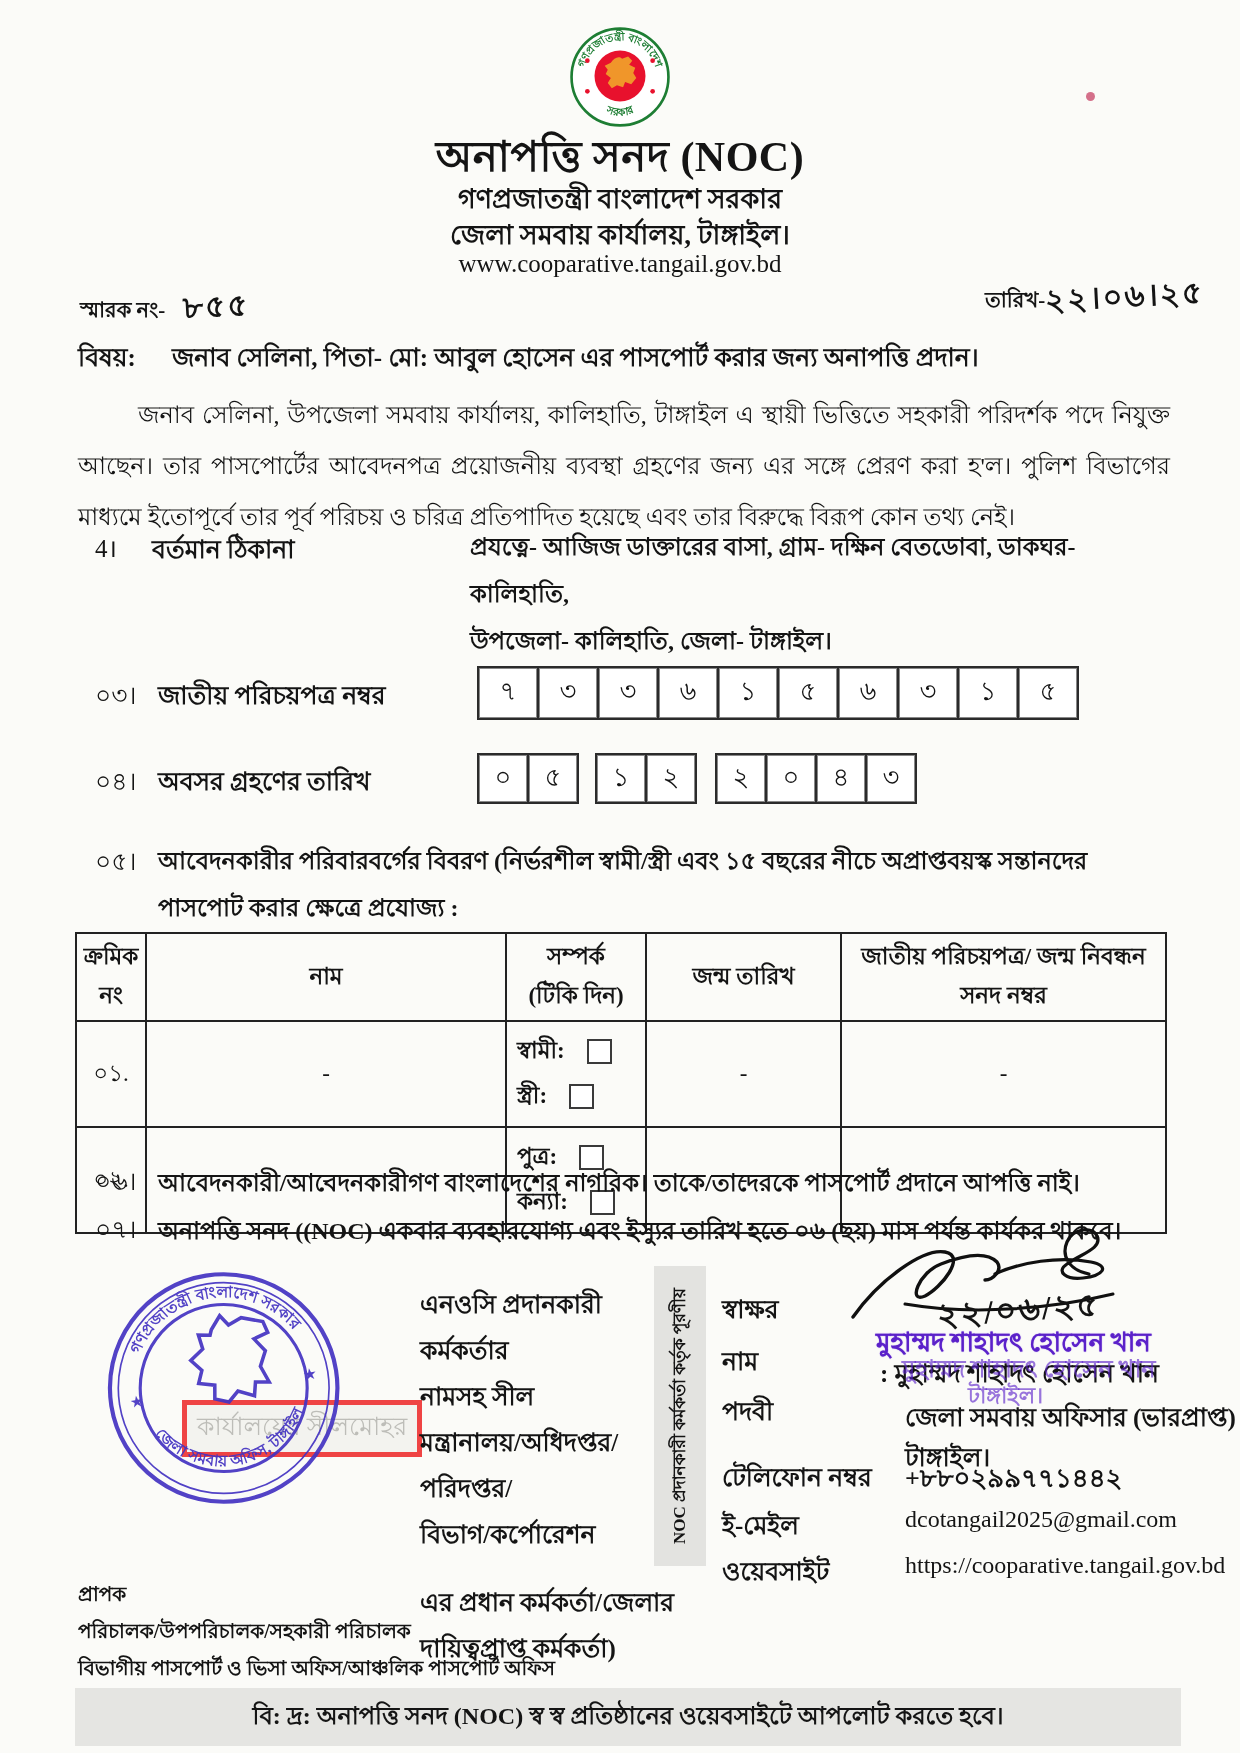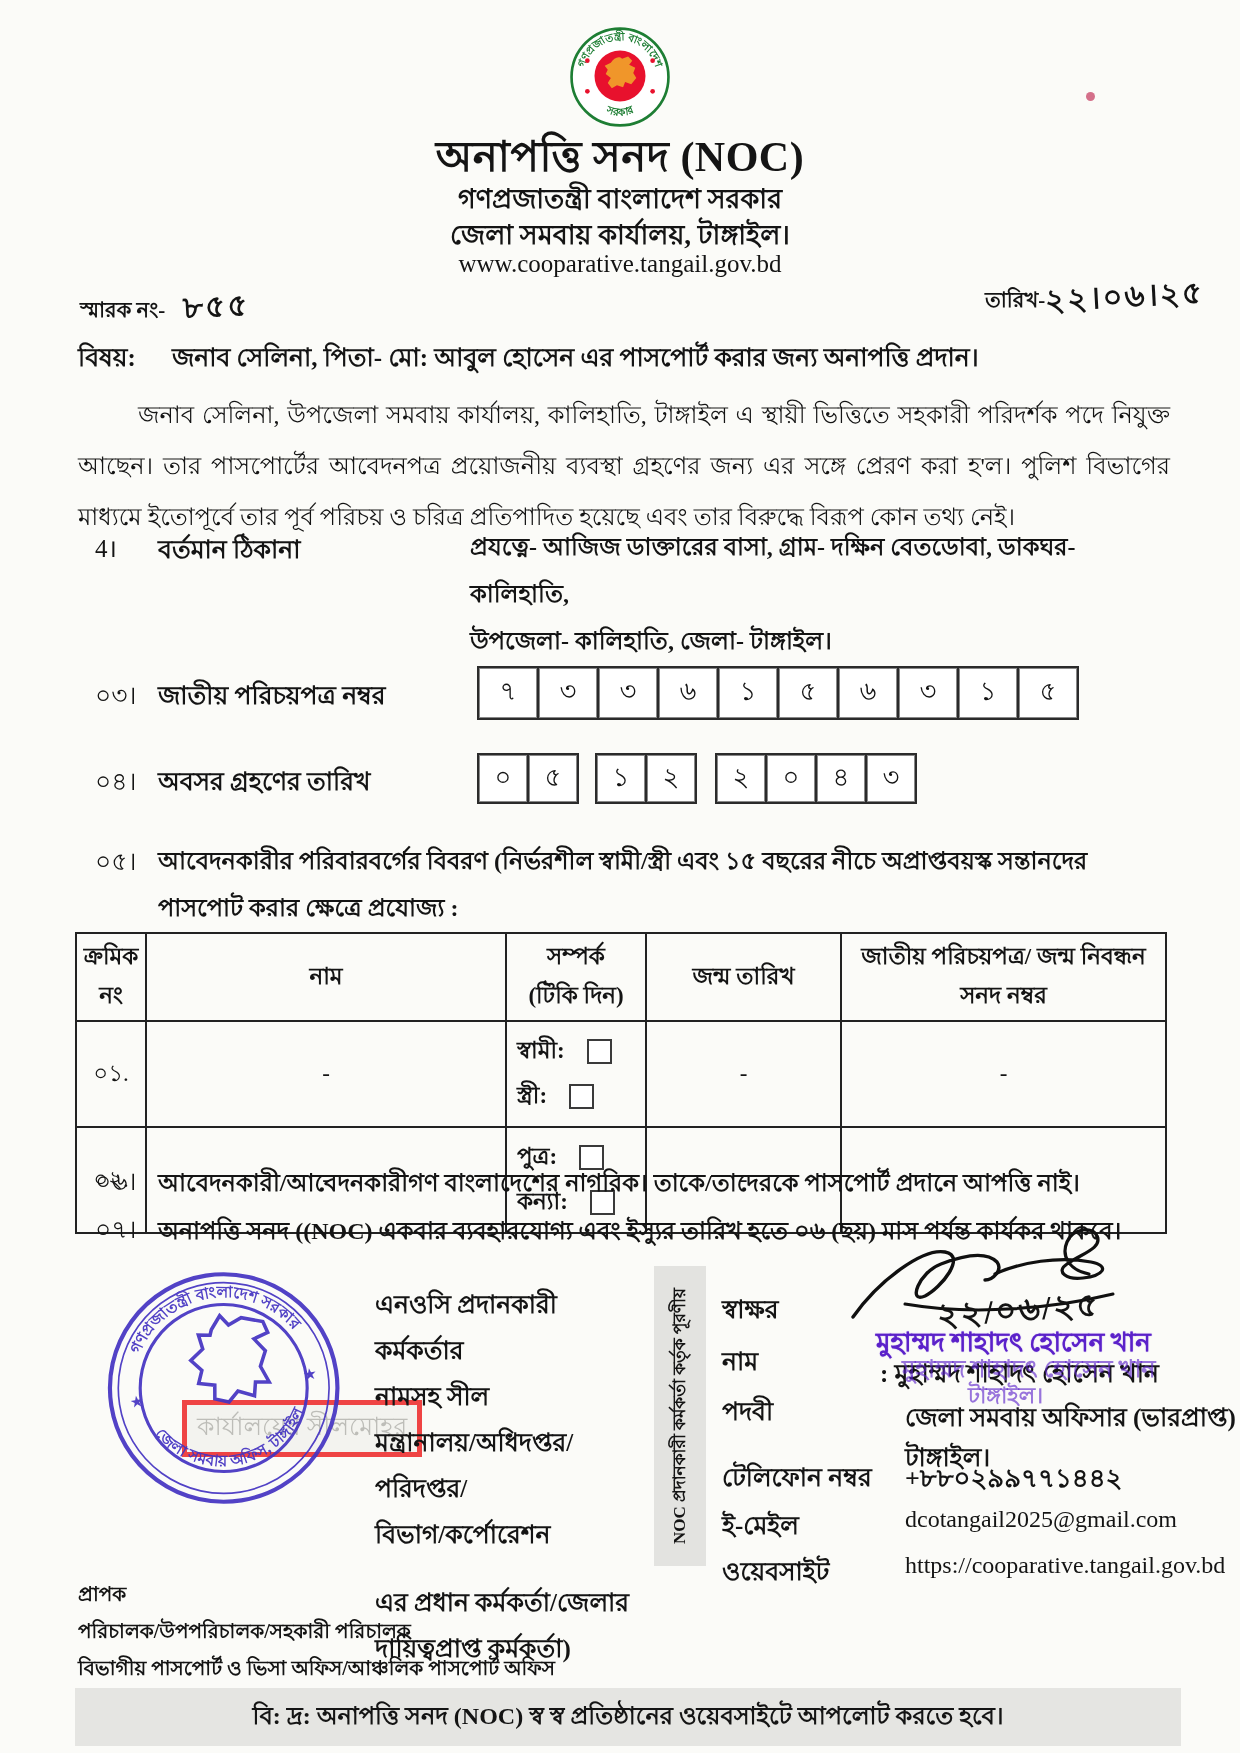--- a/index.html
+++ b/index.html
@@ -24,21 +24,21 @@
   .digit-cell{width:58px;height:50px;border:2px solid #2b2b2b;margin-left:-2px;background:#fff;
               display:flex;align-items:center;justify-content:center;font-size:26px;box-shadow:0 0 0 1px #888 inset;}
   .digit-cell:first-child{margin-left:0;}
   .date-cell{width:48px;height:47px;}
   table.fam{border-collapse:collapse;width:1090px;table-layout:fixed;}
   table.fam td,table.fam th{border:2.5px solid #222;vertical-align:middle;font-size:23px;padding:4px 6px;}
   table.fam th{font-weight:bold;text-align:center;}
   .cell-center{text-align:center;}
   .rel-line{display:flex;align-items:center;margin:6px 0 6px 4px;font-weight:bold;}
   .cbx{width:21px;height:21px;border:2px solid #3a3a3a;background:#fff;display:inline-block;margin-left:22px;}
-  .sig-left{font-size:25px;font-weight:bold;line-height:46px;}
+  .sig-left{font-size:25px;font-weight:bold;line-height:46px;margin-left:45px;}
   .sig-label{font-size:25px;font-weight:bold;}
   .sig-value{font-size:25px;}
   .v-strip{width:52px;height:300px;background:#e3e3e0;display:flex;align-items:center;justify-content:center;}
   .v-strip span{writing-mode:vertical-rl;transform:rotate(180deg);font-size:17px;font-weight:bold;white-space:nowrap;}
   .stamp-line{font-size:26px;font-weight:bold;color:#5b21c9;text-shadow:0 0 1px #7b4bdb;}
   .stamp-blur{color:rgba(91,33,201,.62);filter:blur(.6px);font-weight:bold;}
   .watermark{color:#bdbdb8;font-size:25px;border:5px solid #ef4444;background:#f3f3ef;padding:2px 10px;}
   .recipient{font-size:20px;font-weight:bold;line-height:37px;}
   .footer-bar{width:1106px;height:58px;background:#e5e5e2;display:flex;align-items:center;justify-content:center;}
   .footer-text{font-size:24px;font-weight:bold;}
@@ -88,21 +88,21 @@
   </div>
 
   <div class="abs" style="left:78px;top:338px;width:1090px;">
     <span class="subject-label bn">বিষয়:</span>
     <span class="subject-text bn" style="margin-left:32px;">জনাব সেলিনা, পিতা- মো: আবুল হোসেন এর পাসপোর্ট করার জন্য অনাপত্তি প্রদান।</span>
   </div>
 
   <div class="abs para bn" style="left:78px;top:390px;width:1092px;">জনাব সেলিনা, উপজেলা সমবায় কার্যালয়, কালিহাতি, টাঙ্গাইল এ স্থায়ী ভিত্তিতে সহকারী পরিদর্শক পদে নিযুক্ত আছেন। তার পাসপোর্টের আবেদনপত্র প্রয়োজনীয় ব্যবস্থা গ্রহণের জন্য এর সঙ্গে প্রেরণ করা হ'ল। পুলিশ বিভাগের মাধ্যমে ইতোপূর্বে তার পূর্ব পরিচয় ও চরিত্র প্রতিপাদিত হয়েছে এবং তার বিরুদ্ধে বিরূপ কোন তথ্য নেই।</div>
 
   <div class="abs item-no bn" style="left:95px;top:530px;">4।</div>
-  <div class="abs item-label bn" style="left:158px;top:530px;">বর্তমান ঠিকানা</div>
+  <div class="abs item-label bn" style="left:152px;top:530px;">বর্তমান ঠিকানা</div>
   <div class="abs" style="left:470px;top:524px;width:640px;">
     <div class="addr bn">প্রযত্নে- আজিজ ডাক্তারের বাসা, গ্রাম- দক্ষিন বেতডোবা, ডাকঘর- কালিহাতি,</div>
     <div class="addr bn">উপজেলা- কালিহাতি, জেলা- টাঙ্গাইল।</div>
   </div>
 
   <div class="abs item-no bn" style="left:95px;top:676px;">০৩।</div>
   <div class="abs item-label bn" style="left:158px;top:676px;">জাতীয় পরিচয়পত্র নম্বর</div>
   <div class="abs digit-row" style="left:477px;top:666px;">
     <div class="digit-cell bn">৭</div>
     <div class="digit-cell bn">৩</div>

